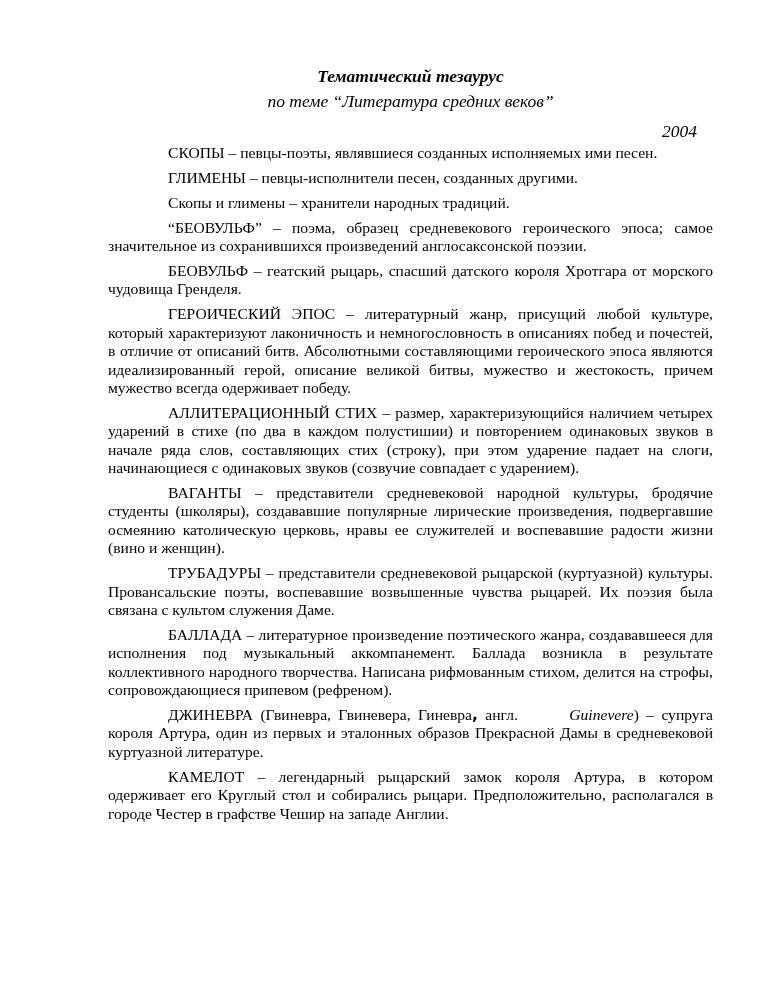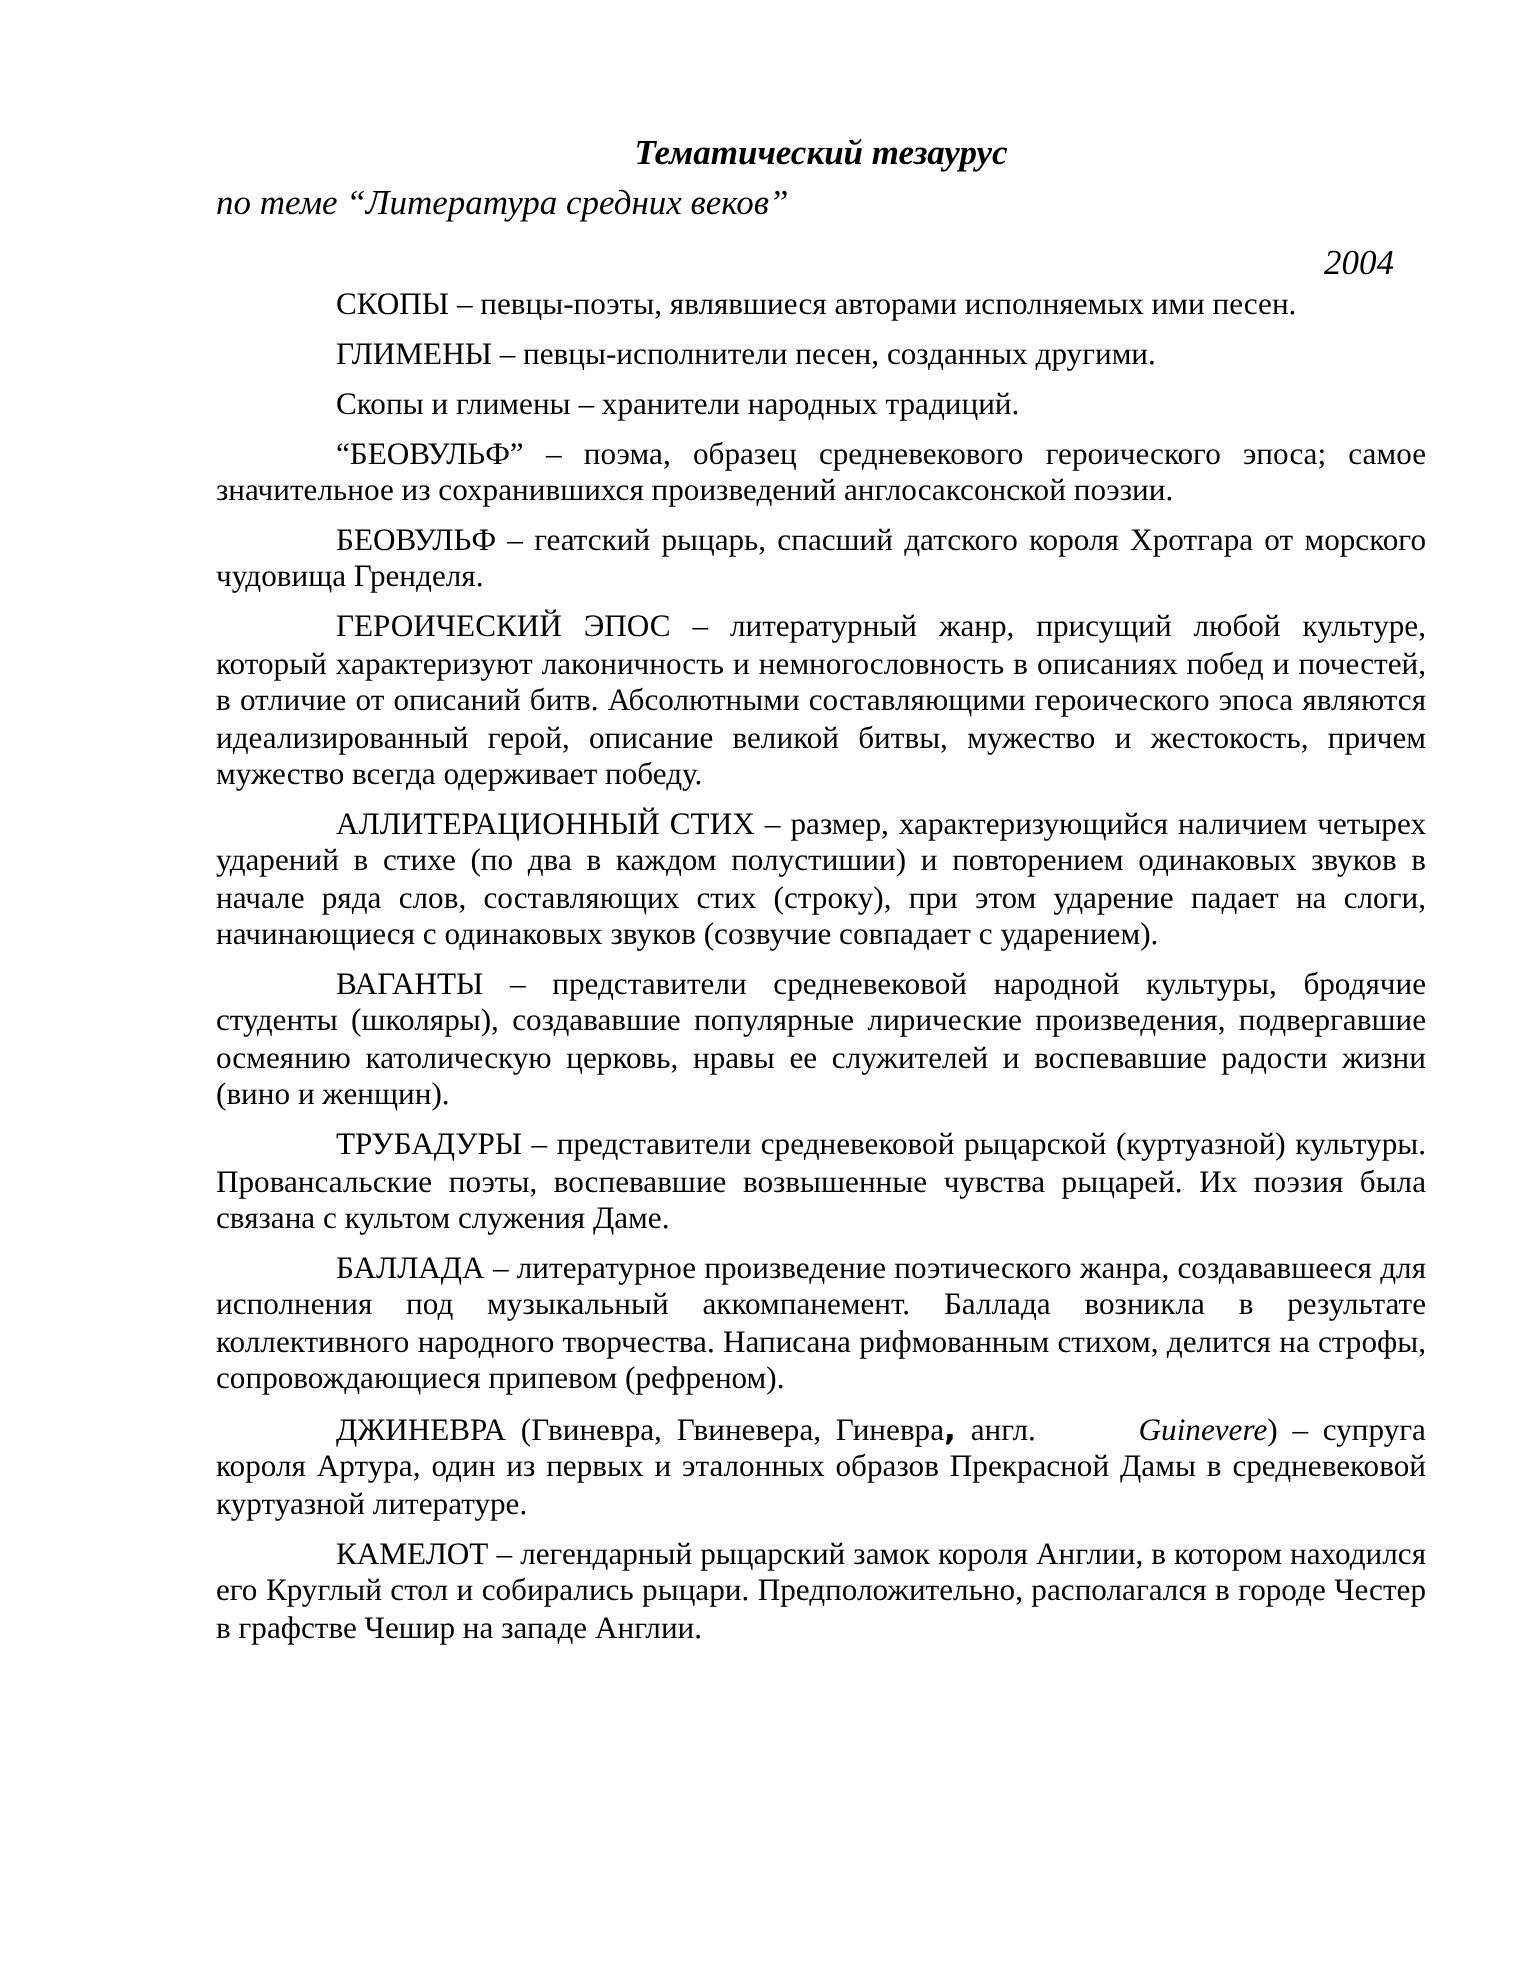--- a/index.html
+++ b/index.html
@@ -8,47 +8,47 @@
     position: absolute; left: 108px; top: 0; width: 605px;
     font-family: "Liberation Serif", "DejaVu Serif", serif;
     color: #000; font-size: 15.6px; line-height: 18.4px;
   }
   .title {
     position: absolute; left: 0; width: 605px; top: 65px;
     text-align: center; font-weight: bold; font-style: italic; font-size: 17.5px; line-height: 22px;
   }
   .subtitle {
     position: absolute; left: 0; width: 605px; top: 90px;
-    text-align: left; font-style: italic; font-size: 17.5px; line-height: 22px;
+    text-align: center; font-style: italic; font-size: 17.5px; line-height: 22px;
   }
   .year {
     position: absolute; right: 16px; top: 120px;
     font-style: italic; font-size: 17.5px; line-height: 22px;
   }
   .entries { position: absolute; left: 0; top: 144px; width: 605px; }
   .entry { margin: 0 0 6.5px 0; text-indent: 60px; text-align: justify; }
   .entry .term { }
   .en-word { font-style: italic; margin-left: 44px; }
   .wide-comma { font-family: "DejaVu Sans", sans-serif; font-weight: bold; }
 </style>
 </head>
 <body>
 
 <div class="page">
   <div class="title">Тематический тезаурус</div>
   <div class="subtitle">по теме “Литература средних веков”</div>
   <div class="year">2004</div>
 
   <div class="entries">
-    <p class="entry"><span class="term">СКОПЫ</span><span> – певцы-поэты, являвшиеся авторами исполняемых ими песен.</span></p>
+    <p class="entry"><span class="term">СКОПЫ</span><span> – певцы-поэты, являвшиеся созданных исполняемых ими песен.</span></p>
     <p class="entry"><span class="term">ГЛИМЕНЫ</span><span> – певцы-исполнители песен, созданных другими.</span></p>
     <p class="entry"><span class="term">Скопы и глимены</span><span> – хранители народных традиций.</span></p>
     <p class="entry"><span class="term">“БЕОВУЛЬФ”</span><span> – поэма, образец средневекового героического эпоса; самое значительное из сохранившихся произведений англосаксонской поэзии.</span></p>
     <p class="entry"><span class="term">БЕОВУЛЬФ</span><span> – геатский рыцарь, спасший датского короля Хротгара от морского чудовища Гренделя.</span></p>
     <p class="entry"><span class="term">ГЕРОИЧЕСКИЙ ЭПОС</span><span> – литературный жанр, присущий любой культуре, который характеризуют лаконичность и немногословность в описаниях побед и почестей, в отличие от описаний битв. Абсолютными составляющими героического эпоса являются идеализированный герой, описание великой битвы, мужество и жестокость, причем мужество всегда одерживает победу.</span></p>
     <p class="entry"><span class="term">АЛЛИТЕРАЦИОННЫЙ СТИХ</span><span> – размер, характеризующийся наличием четырех ударений в стихе (по два в каждом полустишии) и повторением одинаковых звуков в начале ряда слов, составляющих стих (строку), при этом ударение падает на слоги, начинающиеся с одинаковых звуков (созвучие совпадает с ударением).</span></p>
     <p class="entry"><span class="term">ВАГАНТЫ</span><span> – представители средневековой народной культуры, бродячие студенты (школяры), создававшие популярные лирические произведения, подвергавшие осмеянию католическую церковь, нравы ее служителей и воспевавшие радости жизни (вино и женщин).</span></p>
     <p class="entry"><span class="term">ТРУБАДУРЫ</span><span> – представители средневековой рыцарской (куртуазной) культуры. Провансальские поэты, воспевавшие возвышенные чувства рыцарей. Их поэзия была связана с культом служения Даме.</span></p>
     <p class="entry"><span class="term">БАЛЛАДА</span><span> – литературное произведение поэтического жанра, создававшееся для исполнения под музыкальный аккомпанемент. Баллада возникла в результате коллективного народного творчества. Написана рифмованным стихом, делится на строфы, сопровождающиеся припевом (рефреном).</span></p>
     <p class="entry"><span class="term">ДЖИНЕВРА</span><span> (Гвиневра, Гвиневера, Гиневра</span><span class="wide-comma">,</span><span> англ. </span><span class="en-word">Guinevere</span><span>) –  супруга короля Артура, один из первых и эталонных образов Прекрасной Дамы в средневековой куртуазной литературе.</span></p>
-    <p class="entry"><span class="term">КАМЕЛОТ</span><span> – легендарный рыцарский замок короля Англии, в котором находился его Круглый стол и собирались рыцари. Предположительно, располагался в городе Честер в графстве Чешир на западе Англии.</span></p>
+    <p class="entry"><span class="term">КАМЕЛОТ</span><span> – легендарный рыцарский замок короля Артура, в котором одерживает его Круглый стол и собирались рыцари. Предположительно, располагался в городе Честер в графстве Чешир на западе Англии.</span></p>
   </div>
 </div>
 
 </body></html>

